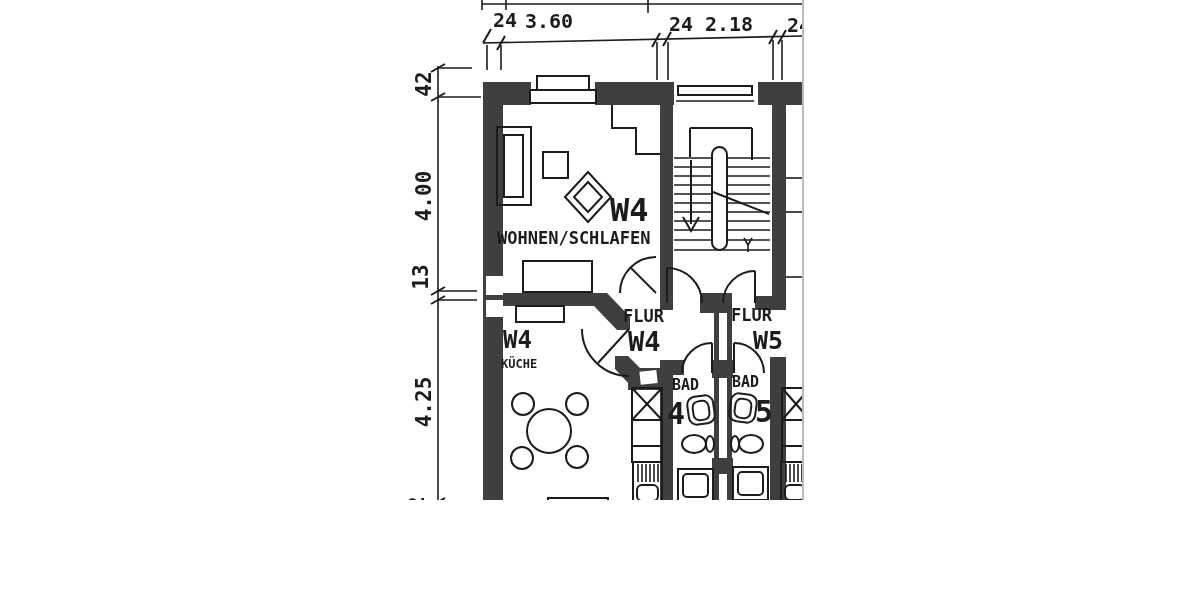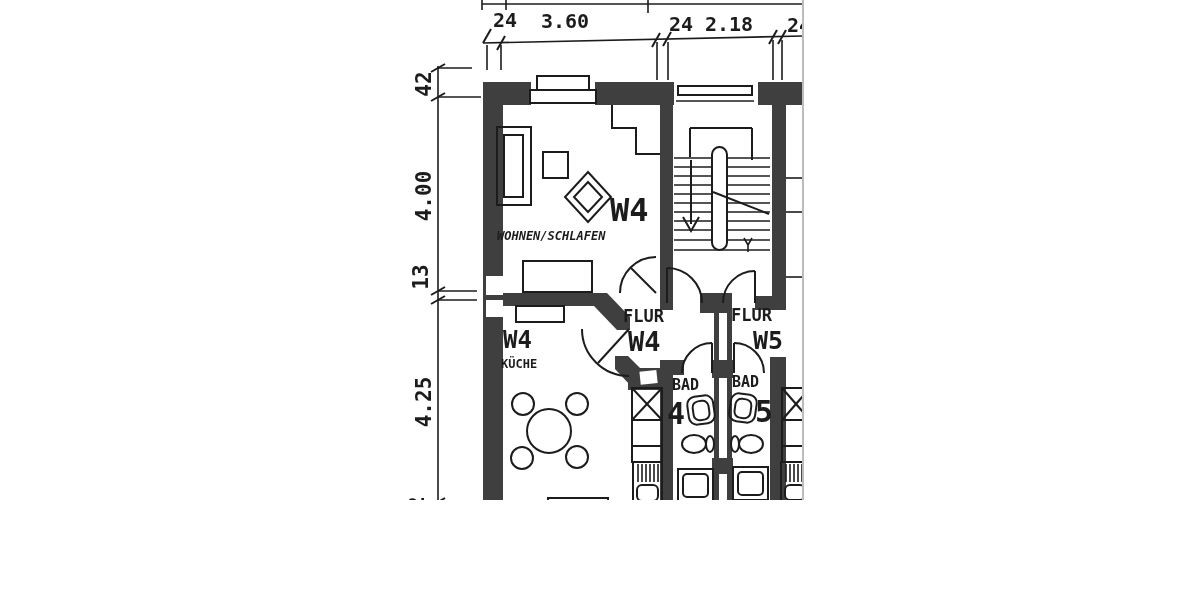--- a/index.html
+++ b/index.html
@@ -257,33 +257,33 @@
     </g>
     <g class="t">
       <line x1="482" y1="4" x2="803" y2="4"></line>
       <line x1="482" y1="0" x2="482" y2="10"></line>
       <line x1="506" y1="0" x2="506" y2="10"></line>
       <line x1="648" y1="0" x2="648" y2="13"></line>
     </g>
   </svg>
 
   <div class="lbl" style="left:493px; top:10px;  font-size:20px;">24</div>
-  <div class="lbl" style="left:541px; top:11px;  font-size:20px;">3.60</div>
+  <div class="lbl" style="left:525px; top:11px;  font-size:20px;">3.60</div>
   <div class="lbl" style="left:669px; top:14px;  font-size:20px;">24</div>
   <div class="lbl" style="left:705px; top:14px;  font-size:20px;">2.18</div>
   <div class="lbl" style="left:787px; top:15px;  font-size:20px;">24</div>
 
   <div class="vlbl" style="left:424px; top:84px;  font-size:21px;">42</div>
   <div class="vlbl" style="left:424px; top:196px; font-size:21px;">4.00</div>
   <div class="vlbl" style="left:421px; top:277px; font-size:21px;">13</div>
   <div class="vlbl" style="left:424px; top:402px; font-size:21px;">4.25</div>
   <div class="vlbl" style="left:417px; top:509px; font-size:21px;">42</div>
 
   <div class="lbl" style="left:610px; top:194px; font-size:32px;">W4</div>
-  <div class="lbl" style="left:497px; top:230px; font-size:12px;font-style:italic;">WOHNEN/SCHLAFEN</div>
+  <div class="lbl" style="left:497px; top:230px; font-size:17px;">WOHNEN/SCHLAFEN</div>
   <div class="lbl" style="left:503px; top:328px; font-size:24px;">W4</div>
   <div class="lbl" style="left:501px; top:358px; font-size:12px;">KÜCHE</div>
   <div class="lbl" style="left:623px; top:308px; font-size:17px;">FLUR</div>
   <div class="lbl" style="left:628px; top:328px; font-size:27px;">W4</div>
   <div class="lbl" style="left:731px; top:307px; font-size:17px;">FLUR</div>
   <div class="lbl" style="left:753px; top:328px; font-size:25px;">W5</div>
   <div class="lbl" style="left:672px; top:378px; font-size:15px;">BAD</div>
   <div class="lbl" style="left:667px; top:399px; font-size:30px;">4</div>
   <div class="lbl" style="left:732px; top:375px; font-size:15px;">BAD</div>
   <div class="lbl" style="left:755px; top:397px; font-size:30px;">5</div>

